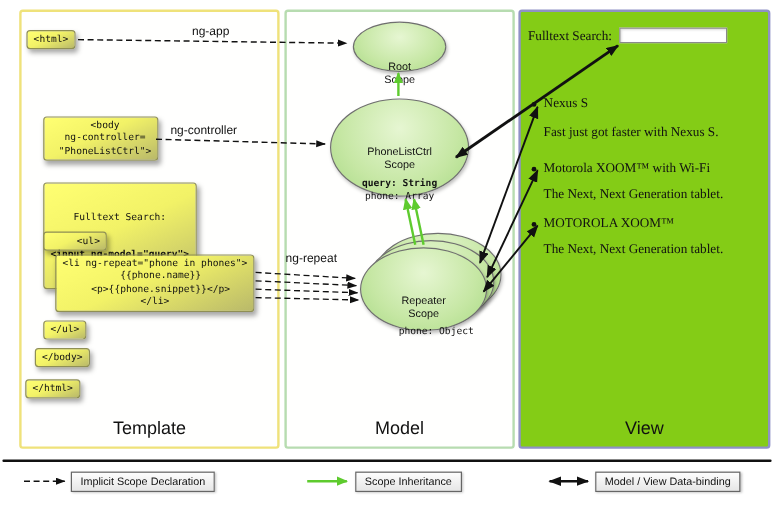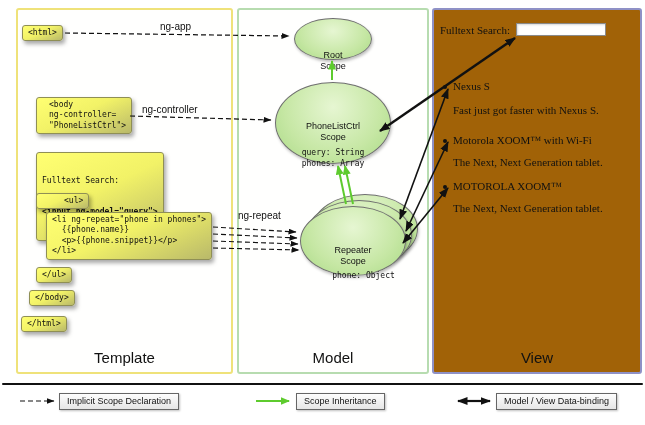--- a/index.html
+++ b/index.html
@@ -3,42 +3,42 @@
 <meta charset="utf-8">
 <style>
   html,body { margin:0; padding:0; background:#fff; }
   .canvas { position:relative; width:645px; height:425px; background:#fff;
             font-family:"Liberation Sans", sans-serif; overflow:hidden; }
 
   
   .panel { position:absolute; top:8px; height:362px; background:#fffffe; border-radius:3px; }
   .panel-template { left:16px;  width:213px; border:2px solid #efe27a; }
   .panel-model    { left:237px; width:188px; border:2px solid #b7dcb0; }
-  .panel-view     { left:432px; width:206px; border:2px solid #8f91c6; background:#a16207; }
+  .panel-view     { left:432px; width:206px; border:2px solid #8f91c6; background:#84cc16; }
   .panel-label { position:absolute; bottom:6px; left:0; width:100%; text-align:center;
                  font-size:15px; color:#111; }
 
   
   .codebox { position:absolute; background:linear-gradient(155deg,#ffff72 0%,#f2f267 45%,#b9b96a 100%);
              border:1px solid #8f8f55; border-radius:3px;
              box-shadow:2px 3px 4px rgba(0,0,0,.35);
              font-family:"DejaVu Sans Mono", monospace; font-size:8px; line-height:1.3;
-             padding:2px 5px; white-space:pre; color:#111; }
+             padding:2px 5px; white-space:pre; color:#111;text-align:center; }
   .codebox .bold { font-weight:bold; display:block; white-space:pre; }
   .codebox .norm { display:block; white-space:pre; }
 
   
   .ellipse { position:absolute; border-radius:50%; border:1px solid #6f6f6f;
              background:radial-gradient(ellipse at 50% 30%, #e6f6d2 0%, #c6e7a4 60%, #a9da85 100%);
              box-shadow:1px 2px 3px rgba(0,0,0,.25);
              display:flex; flex-direction:column; align-items:center; justify-content:center;
              text-align:center; color:#111; }
   .ellipse .title { font-size:9px; line-height:1.25; white-space:pre;margin-top:44px; }
   .ellipse .mono  { font-family:"DejaVu Sans Mono", monospace; font-size:8px; line-height:1.4; }
-  .ellipse .mono.bold { font-weight:normal; }
+  .ellipse .mono.bold { font-weight:bold; }
   .ellipse-plain { }
 
   
   .arrow-label { position:absolute; font-size:10px; color:#111; background:transparent; }
 
   
   .view-search-label { position:absolute; font-family:"Liberation Serif", serif; font-size:11px; color:#111; }
   .view-input { position:absolute; width:84px; height:11px; border:1px solid #8a8a8a;
                 background:#fff; box-shadow:inset 1px 1px 2px rgba(0,0,0,.15); font-size:10px; padding:0 2px; }
   .view-line { position:absolute; font-family:"Liberation Serif", serif; font-size:11px; color:#111; white-space:nowrap; }
@@ -88,21 +88,21 @@
 
   <div class="ellipse" style="left:294px; top:18px; width:76px; height:40px;">
     <div class="title">Root
 Scope</div>
   </div>
 
   <div class="ellipse" style="left:275px; top:82px; width:114px; height:80px;">
     <div class="title">PhoneListCtrl
 Scope</div>
     <div class="mono bold" style="margin-top:4px;">query: String</div>
-    <div class="mono">phones: Array</div>
+    <div class="mono">phone: Array</div>
   </div>
 
   <div class="ellipse ellipse-plain" style="left:312px; top:194px; width:104px; height:68px;"></div>
   <div class="ellipse ellipse-plain" style="left:306px; top:200px; width:104px; height:68px;"></div>
   <div class="ellipse" style="left:300px; top:206px; width:104px; height:68px;">
     <div class="title">Repeater
 Scope</div>
     <div class="mono" style="margin-top:3px;padding-left:21px;">phone: Object</div>
   </div>
 

